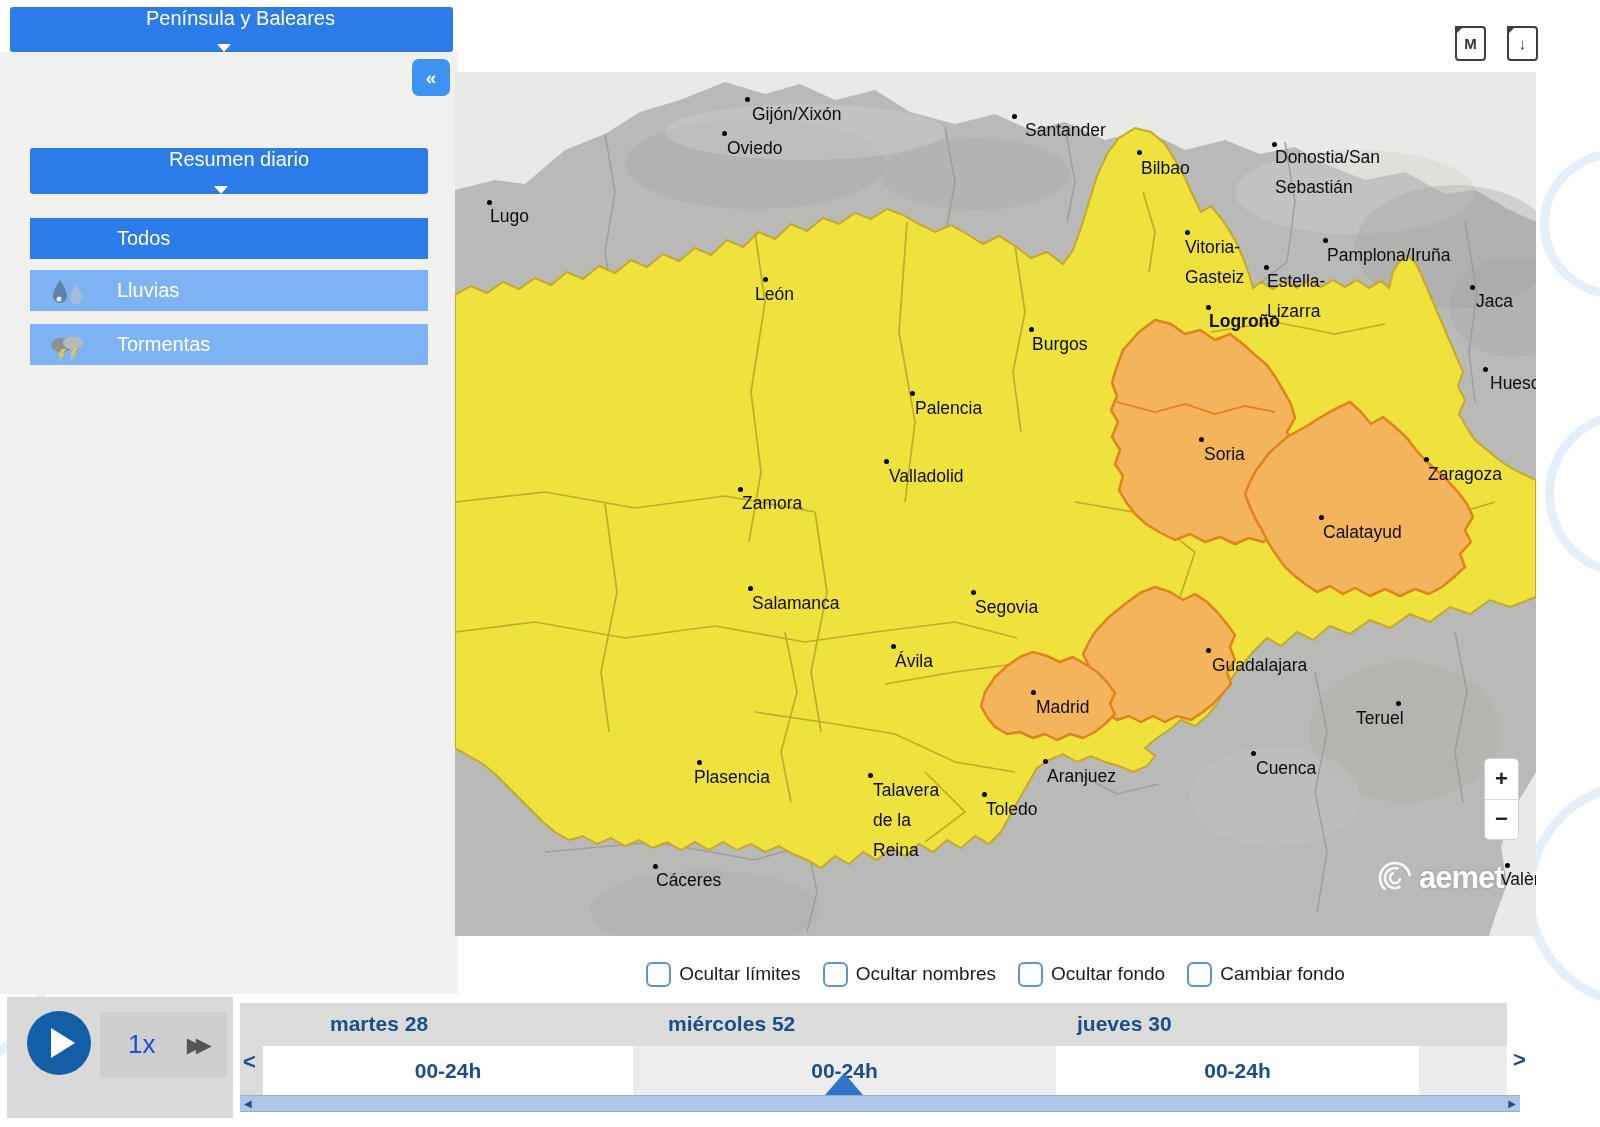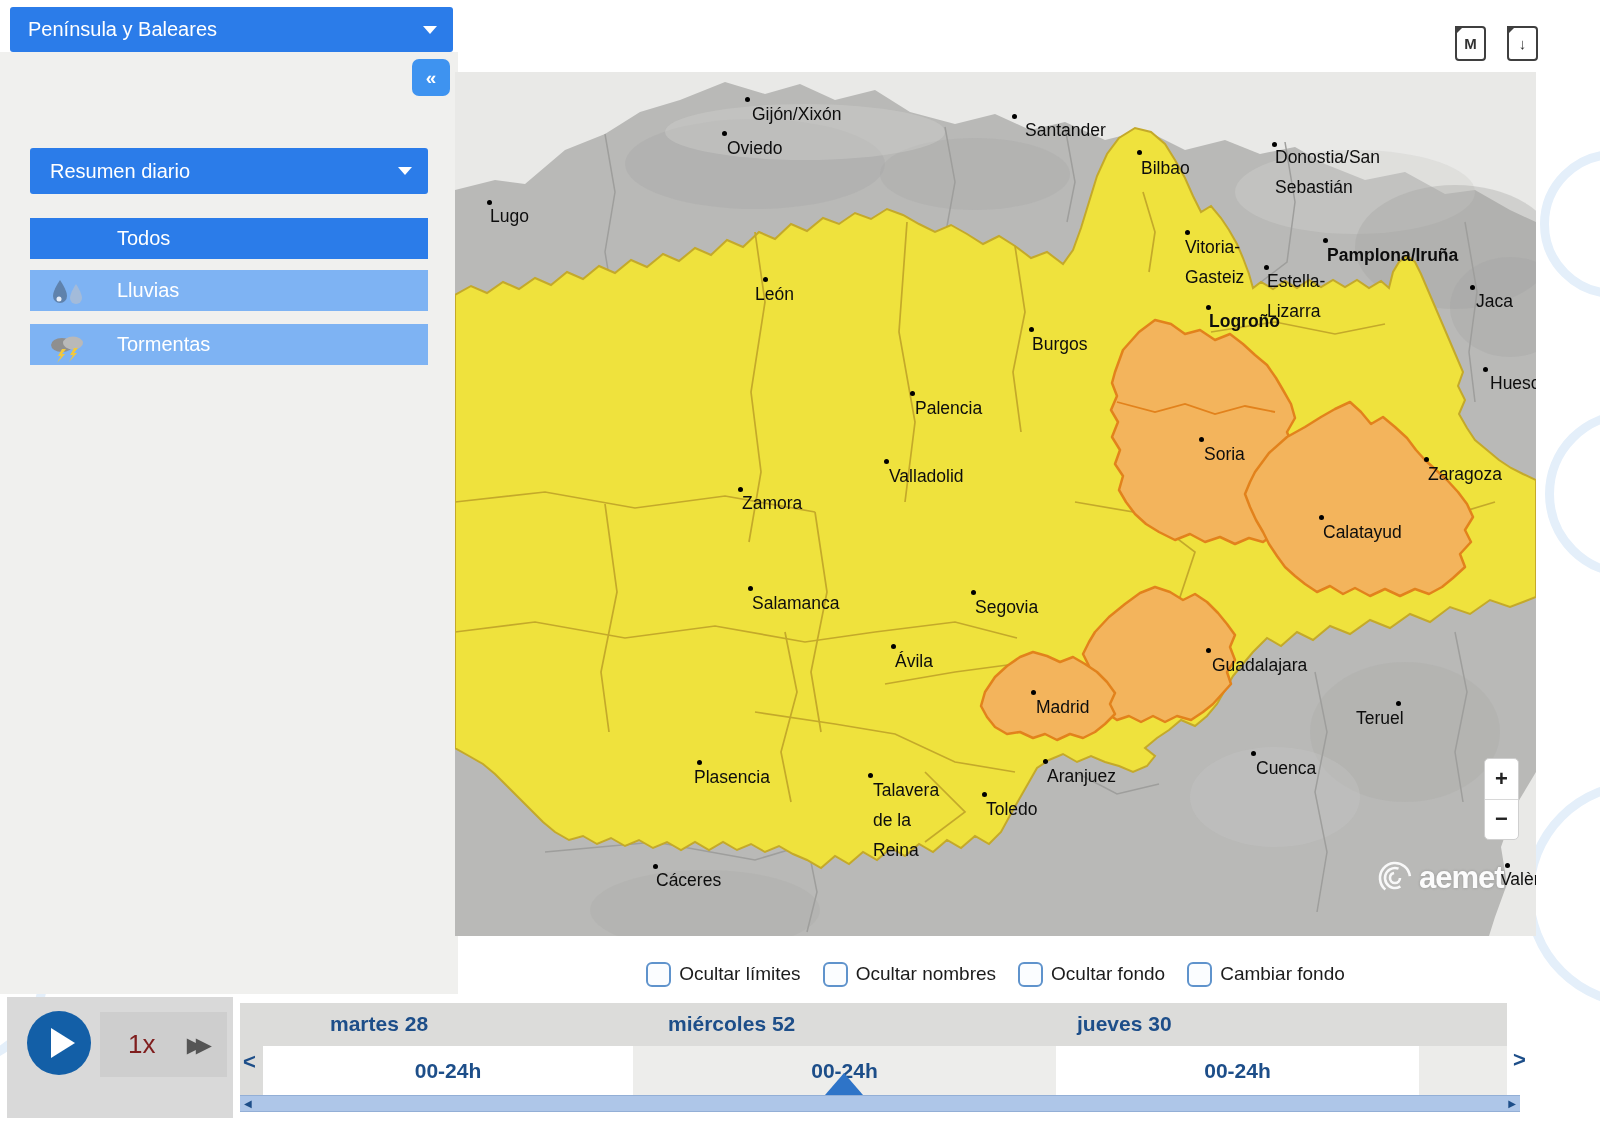--- a/index.html
+++ b/index.html
@@ -6,21 +6,21 @@
   body{
     position:relative;width:1600px;height:1127px;overflow:hidden;
     background:#ffffff;font-family:"Liberation Sans",sans-serif;
   }
   
   .deco{position:absolute;border-radius:50%;border:9px solid #e4effa;z-index:0;}
   
   .sidebar-bg{position:absolute;left:0;top:52px;width:458px;height:942px;background:#f0f0ee;z-index:1;}
   .dropdown{
     position:absolute;background:#2b7ce9;color:#fff;font-size:20px;
-    display:flex;align-items:center;border-radius:3px;z-index:3;cursor:pointer;
+    display:flex;align-items:center;border-radius:3px;z-index:3;cursor:pointer;flex-direction:column;
   }
   .dropdown .dd-label{padding-left:18px;flex:1;}
   .caret-down{width:0;height:0;border-left:7px solid transparent;border-right:7px solid transparent;
     border-top:8px solid #fff;margin-right:16px;}
   .collapse-btn{
     position:absolute;left:412px;top:59px;width:38px;height:37px;background:#3e93f0;
     border-radius:7px;color:#fff;font-size:19px;font-weight:bold;display:flex;
     align-items:center;justify-content:center;z-index:3;cursor:pointer;
   }
   .filter-item{
@@ -64,21 +64,21 @@
   .opt{display:flex;align-items:center;font-size:19px;color:#1c1c1c;cursor:pointer;margin-top:32px;}
   .cb{width:21px;height:21px;border:2px solid #5f93cc;border-radius:6px;background:#fbfdff;margin-right:8px;}
   
   .player-panel{position:absolute;left:7px;top:997px;width:226px;height:121px;background:#d9d9d9;z-index:3;}
   .play-btn{position:absolute;left:20px;top:14px;width:64px;height:64px;border-radius:50%;
     background:#135fa7;display:flex;align-items:center;justify-content:center;cursor:pointer;}
   .play-tri{width:0;height:0;border-left:24px solid #fff;border-top:15px solid transparent;
     border-bottom:15px solid transparent;margin-left:7px;}
   .speed-box{position:absolute;left:93px;top:15px;width:127px;height:65px;background:#cecece;
     display:flex;align-items:center;}
-  .speed-label{font-size:26px;color:#7f1d1d;margin-left:28px;flex:1;}
+  .speed-label{font-size:26px;color:#1d4ed8;margin-left:28px;flex:1;}
   .ff-btn{font-size:21px;color:#555;letter-spacing:-7px;margin-right:22px;cursor:pointer;}
   .tl-header{position:absolute;left:240px;top:1003px;width:1267px;height:43px;background:#dcdcda;z-index:3;}
   .day-label{position:absolute;top:1012px;font-size:21px;font-weight:bold;color:#1d4e89;z-index:4;white-space:nowrap;}
   .tl-cell{position:absolute;top:1046px;height:49px;line-height:49px;text-align:center;
     font-size:21px;font-weight:bold;color:#1d4e89;border-right:1px solid #c9c9c7;z-index:3;cursor:pointer;}
   .tl-gutter{position:absolute;left:240px;top:1046px;width:23px;height:49px;background:#dcdcda;z-index:3;}
   .tl-arrow{position:absolute;font-size:22px;font-weight:bold;color:#1d4e89;z-index:5;cursor:pointer;line-height:20px;}
   .tl-marker{position:absolute;top:1073px;width:0;height:0;z-index:5;
     border-left:19px solid transparent;border-right:19px solid transparent;border-bottom:22px solid #2e74c8;}
   .scrollbar{position:absolute;left:240px;top:1095px;width:1280px;height:15px;background:#aec6e8;
@@ -235,21 +235,21 @@
       <span class="city-dot" style="left: 32px; top: 128px;"></span>
       <div class="city" style="left: 35px; top: 129px;">
         <div>Lugo</div>
       </div>
       <span class="city-dot" style="left: 730px; top: 158px;"></span>
       <div class="city" style="left: 730px; top: 160px;">
         <div>Vitoria-</div>
         <div>Gasteiz</div>
       </div>
       <span class="city-dot" style="left: 868px; top: 166px;"></span>
-      <div class="city" style="left: 872px; top: 168px; font-weight: bold;">
+      <div class="city" style="left: 872px; top: 168px;">
         <div>Pamplona/Iruña</div>
       </div>
       <span class="city-dot" style="left: 809px; top: 193px;"></span>
       <div class="city" style="left: 812px; top: 194px;">
         <div>Estella-</div>
         <div>Lizarra</div>
       </div>
       <span class="city-dot" style="left: 751px; top: 233px;"></span>
       <div class="city" style="left: 754px; top: 234px; font-weight: bold;">
         <div>Logroño</div>

